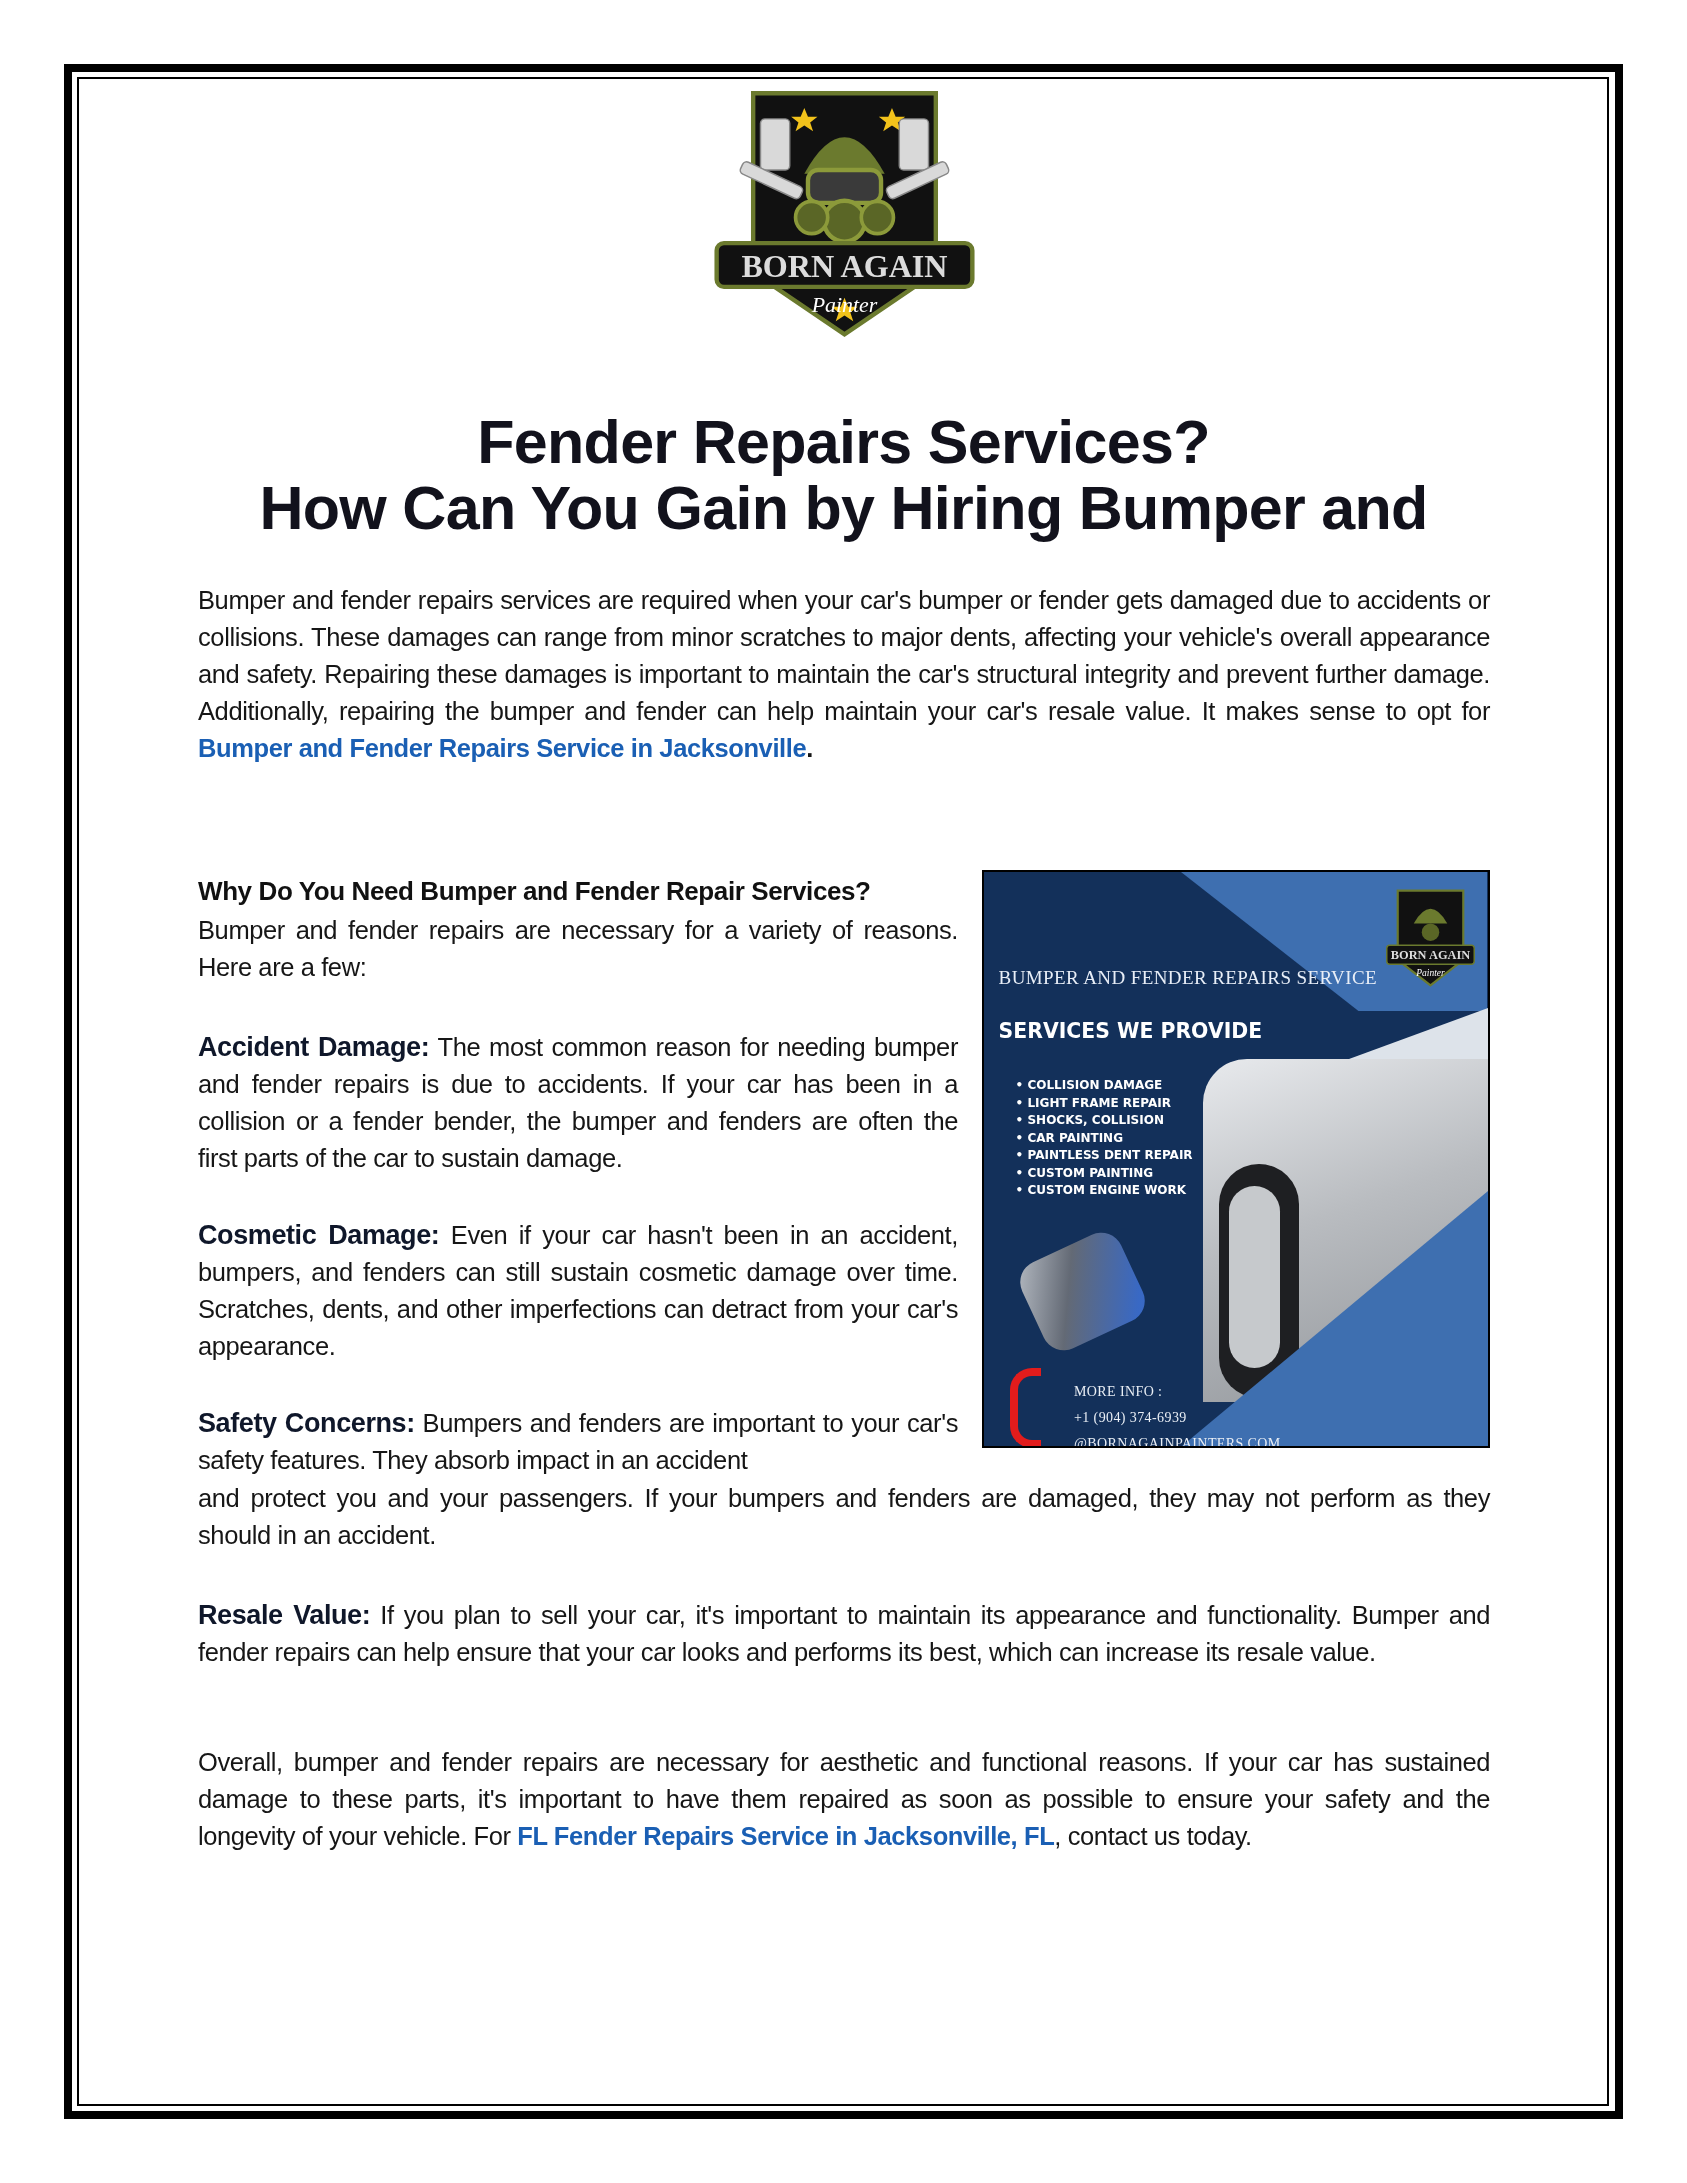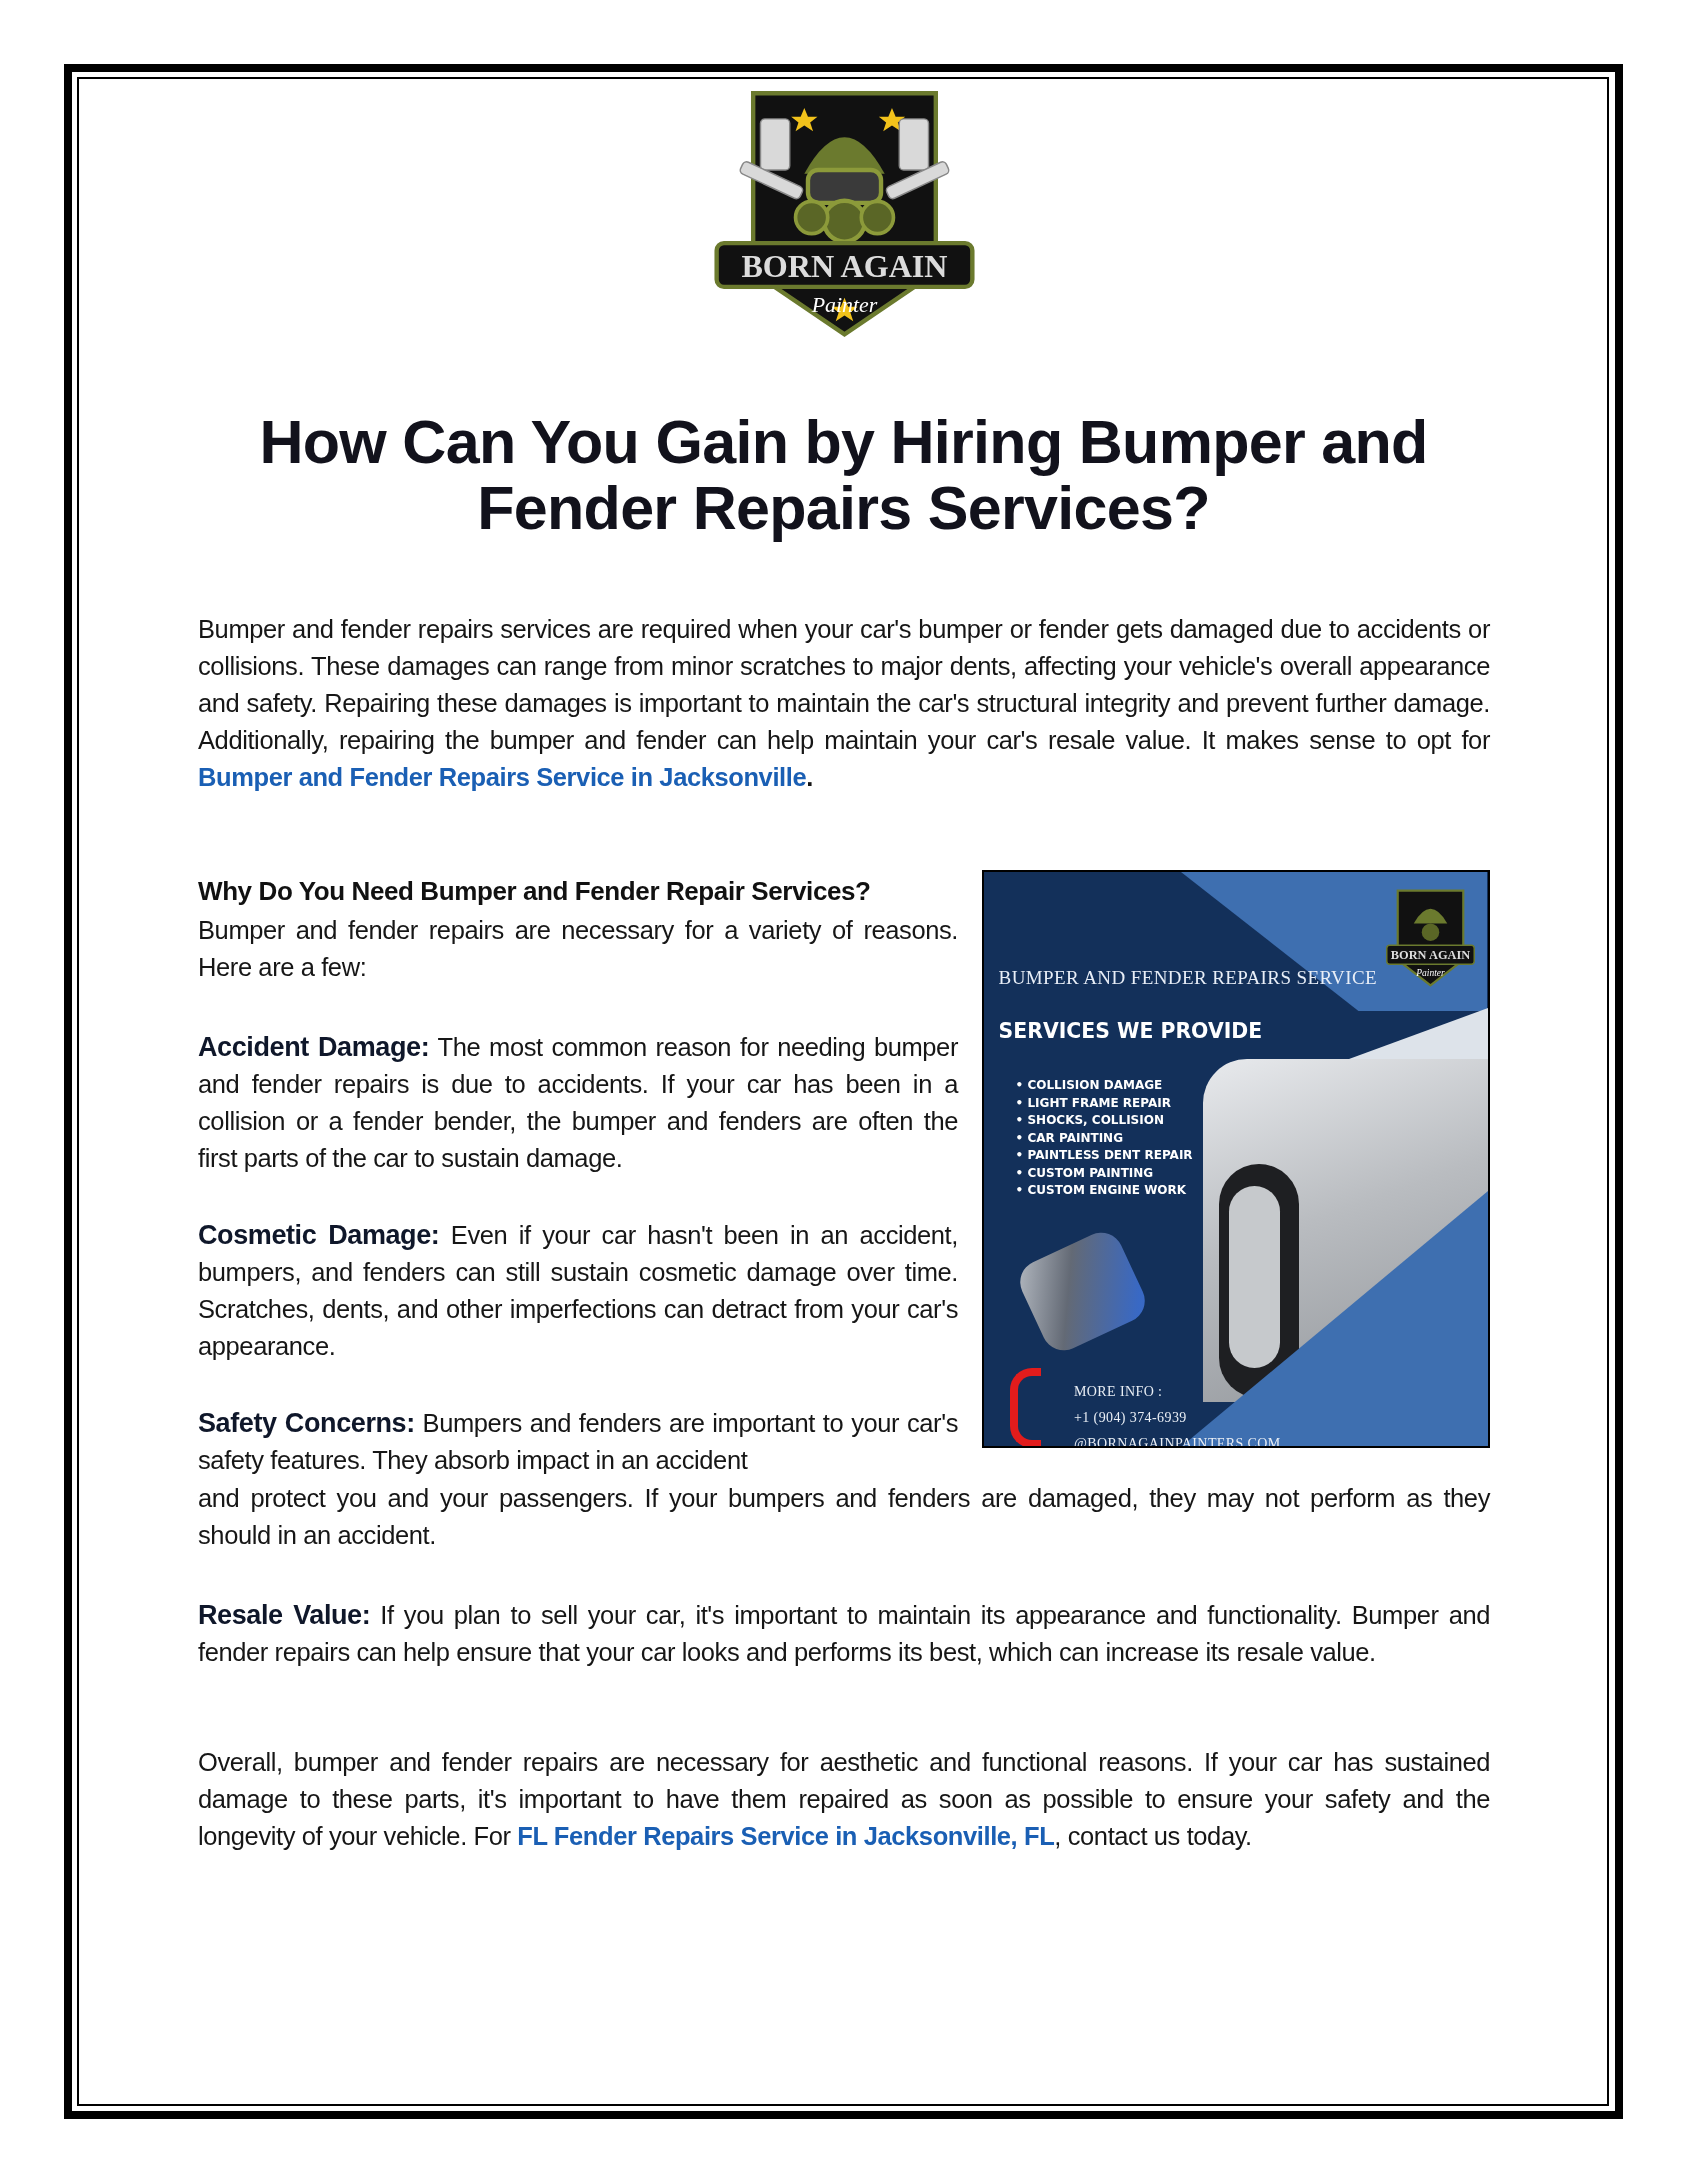--- a/index.html
+++ b/index.html
@@ -16,21 +16,21 @@
   .title { position:absolute; left:146px; width:1395px; top:409px; text-align:center;
            font-family:"Liberation Sans", sans-serif; font-weight:bold; font-size:61px;
            line-height:66px; color:#12121c; letter-spacing:-0.7px; }
   .title .line { display:block; height:66px; margin-bottom:0; }
   .title .l1 { margin-bottom:0px; }
   .title .l2 { margin-top:0px; }
 
   .body-text { font-family:"Liberation Sans", sans-serif; font-size:25.5px; line-height:37px;
                text-align:justify; color:#161616; letter-spacing:-0.4px; }
   .para { position:absolute; left:198px; width:1292px; }
-  .intro { top:611px; }
+  .intro { top:582px; }
   .link { color:#1a5fb4; font-weight:bold; }
 
   .col { position:absolute; left:198px; width:760px; }
   .why-h { top:873px; font-weight:bold; font-size:26px; line-height:37px; letter-spacing:-0.4px; color:#111; }
   .why-p { top:912px; }
   .acc  { top:1029px; }
   .cos  { top:1217px; }
   .saf  { top:1405px; }
   .saf-rest { top:1480px; }
   .res  { top:1597px; }
@@ -96,22 +96,22 @@
     <circle cx="195" cy="185" r="28" fill="#5a6626" stroke="#8c9a3a" stroke-width="6"></circle>
     <circle cx="150" cy="180" r="22" fill="#5a6626" stroke="#8c9a3a" stroke-width="5"></circle>
     <circle cx="240" cy="180" r="22" fill="#5a6626" stroke="#8c9a3a" stroke-width="5"></circle>
   </g>
   <rect x="20" y="215" width="350" height="60" rx="10" fill="#111" stroke="#6b7a2e" stroke-width="6"></rect>
   <text x="195" y="262" text-anchor="middle" font-family="Liberation Serif, serif" font-weight="bold" font-size="44" fill="#dcdcdc">BORN AGAIN</text>
   <text x="195" y="310" text-anchor="middle" font-family="Liberation Serif, serif" font-style="italic" font-size="30" fill="#ffffff">Painter</text>
 </svg>
 
 <h1 class="title" style="margin:0;">
+  <span class="line l2">Fender Repairs Services?</span>
   <span class="line l1">How Can You Gain by Hiring Bumper and</span>
-  <span class="line l2">Fender Repairs Services?</span>
 </h1>
 
 <p class="para intro body-text" style="margin:0;"><span>Bumper and fender repairs services are required when your car's bumper or fender gets damaged due to accidents or collisions. These damages can range from minor scratches to major dents, affecting your vehicle's overall appearance and safety. Repairing these damages is important to maintain the car's structural integrity and prevent further damage. Additionally, repairing the bumper and fender can help maintain your car's resale value. It makes sense to opt for </span><a class="link">Bumper and Fender Repairs Service in Jacksonville</a><b>.</b></p>
 
 <h2 class="col why-h" style="margin:0;">Why Do You Need Bumper and Fender Repair Services?</h2>
 <p class="col why-p body-text" style="margin:0;">Bumper and fender repairs are necessary for a variety of reasons. Here are a few:</p>
 
 <p class="col acc body-text" style="margin:0;">
   <b class="lead">Accident Damage:</b><span> The most common reason for needing bumper and fender repairs is due to accidents. If your car has been in a collision or a fender bender, the bumper and fenders are often the first parts of the car to sustain damage.</span>
 </p>

